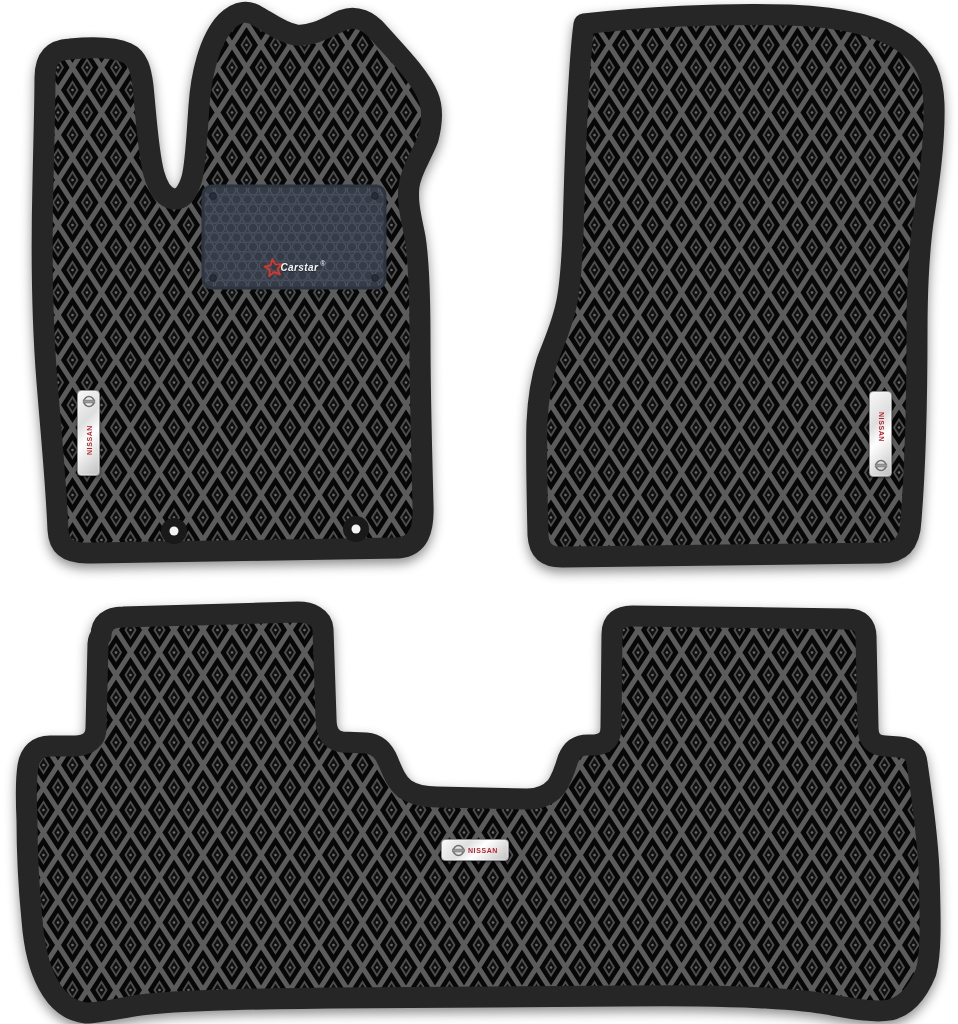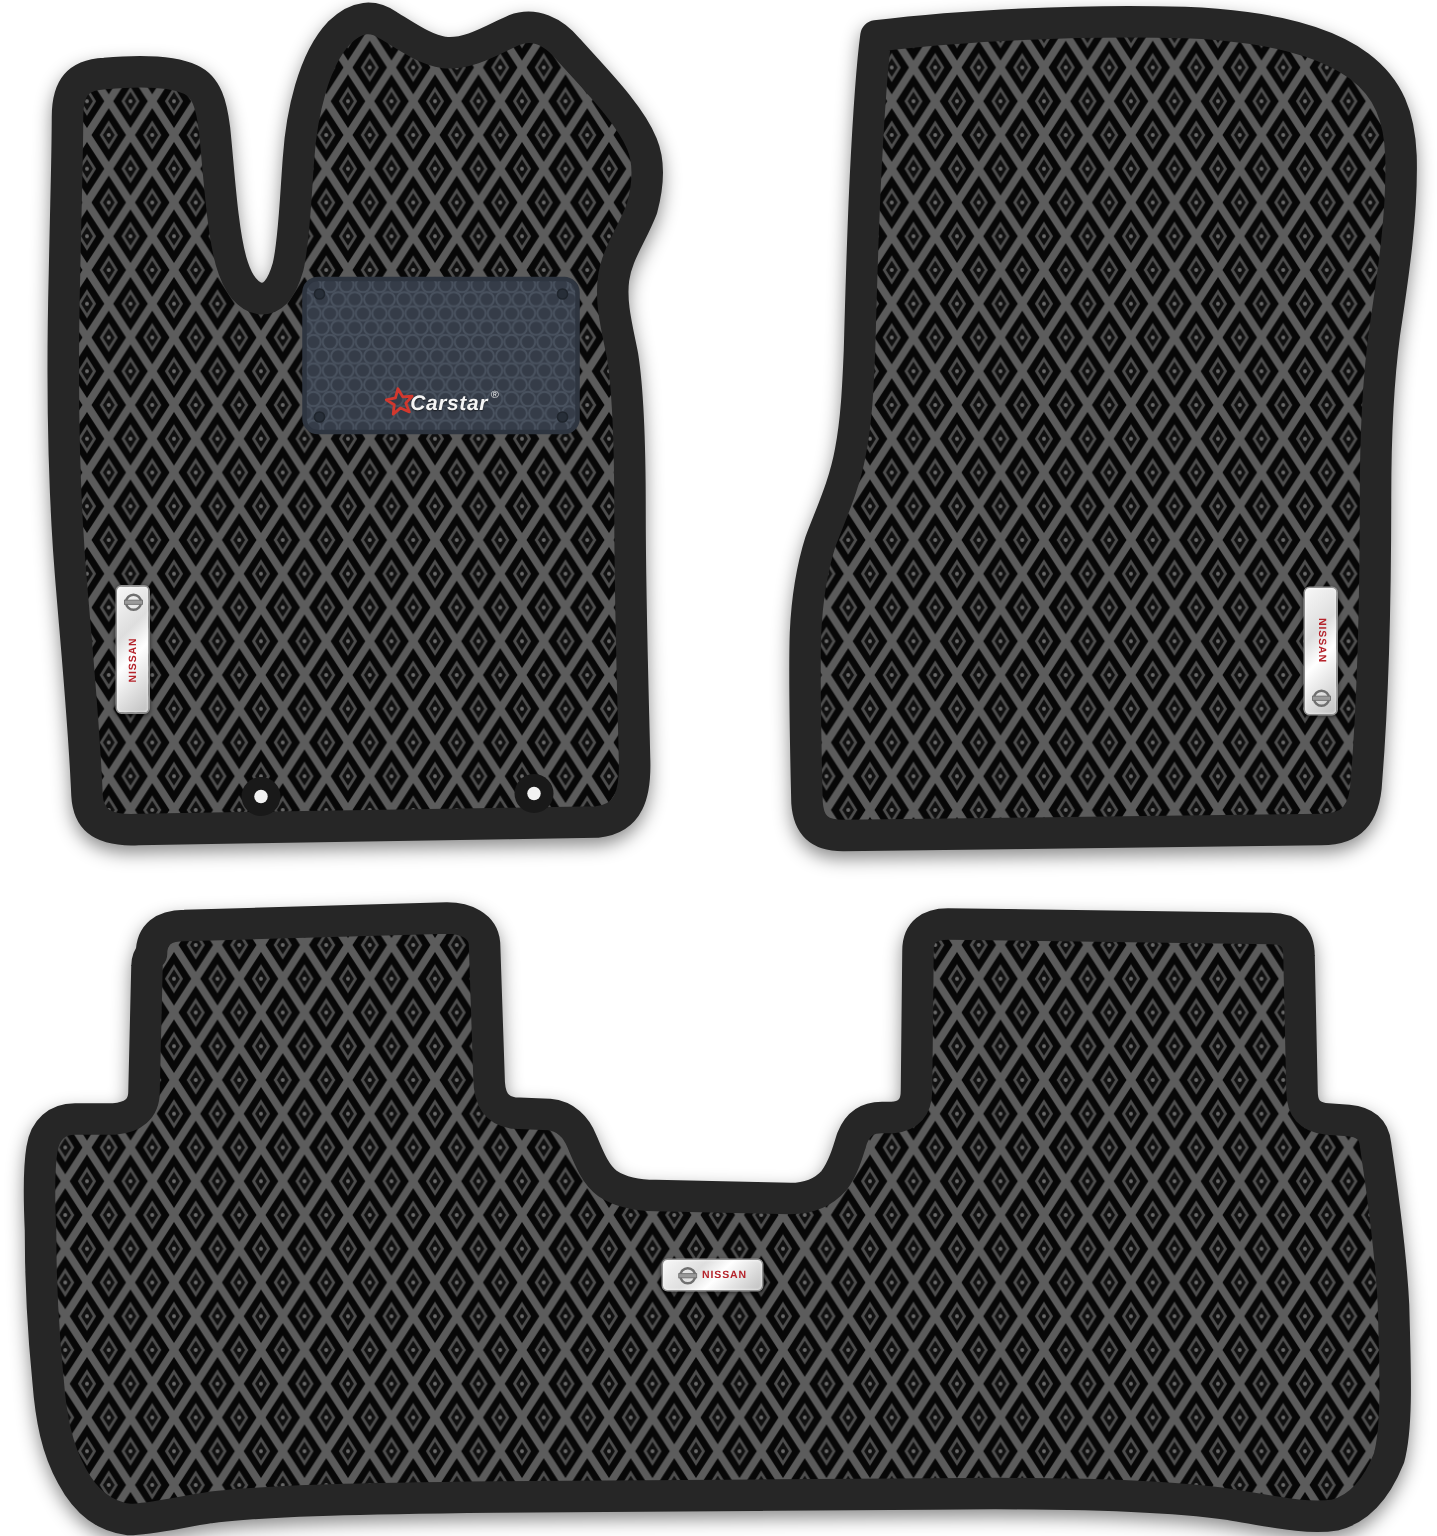--- a/index.html
+++ b/index.html
@@ -15,21 +15,21 @@
 
   
   .carstar{
     position:absolute;left:294px;top:268px;
     transform:translate(-50%,-50%);
     display:flex;align-items:center;gap:1px;
     pointer-events:none;
   }
   .carstar-star{margin-right:-4px;}
   .carstar-text{
-    color:#f5f5f5;font-size:14px;font-weight:bold;font-style:italic;
+    color:#f5f5f5;font-size:10px;font-weight:bold;font-style:italic;
     letter-spacing:0.4px;text-shadow:0 1px 1px rgba(0,0,0,0.6);
     line-height:1;
   }
   .carstar-reg{
     color:#f5f5f5;font-size:7px;vertical-align:super;
     position:relative;top:-5px;left:1px;font-style:normal;
   }
 
   
   .badge{

